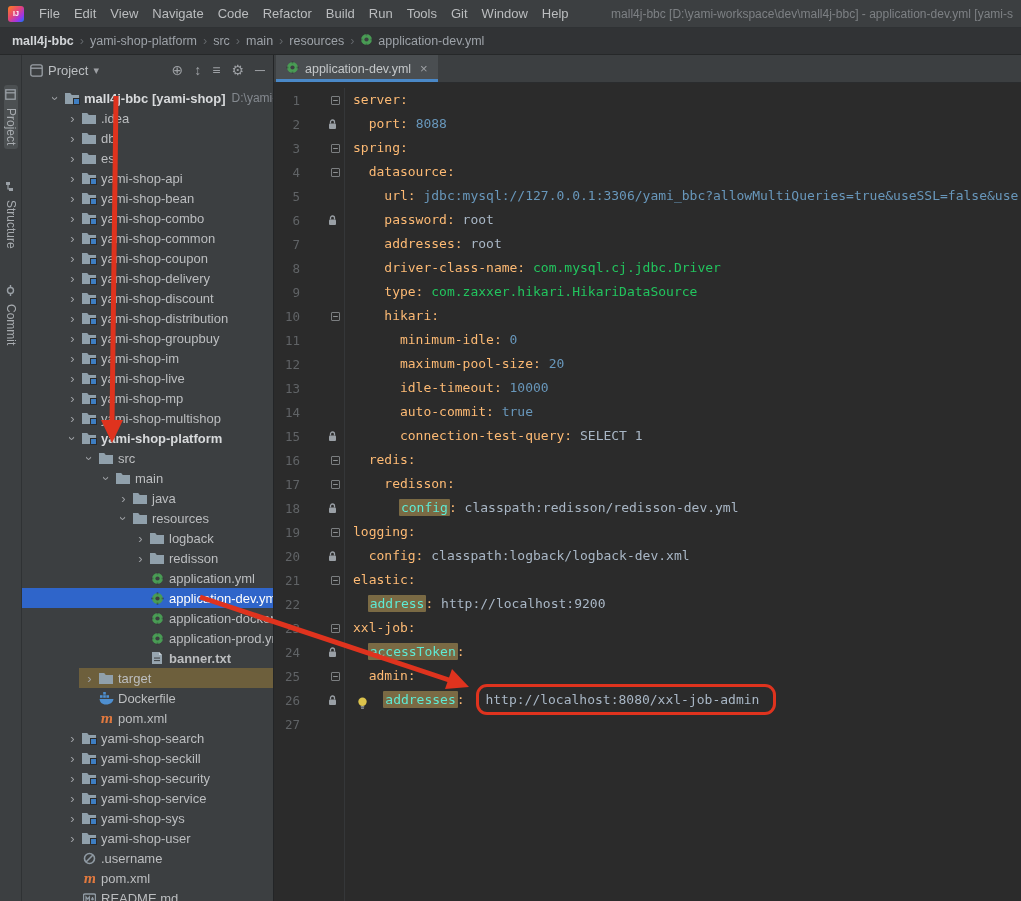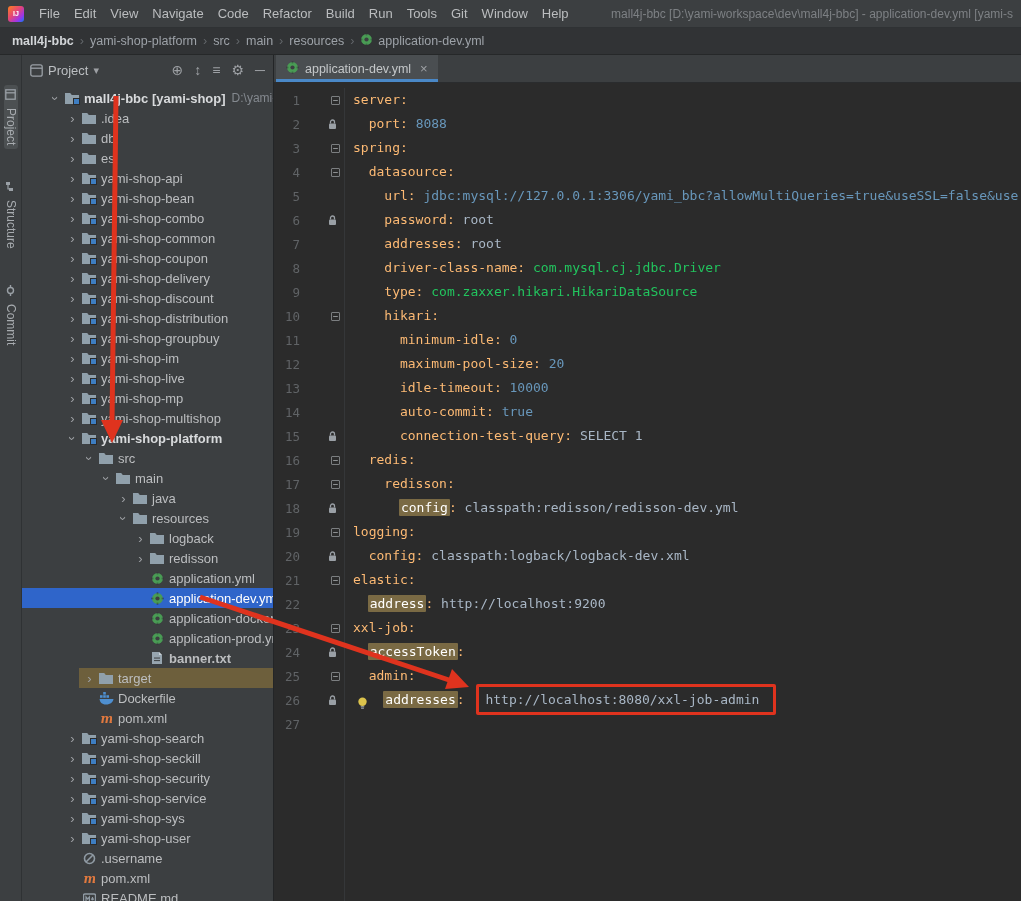--- a/index.html
+++ b/index.html
@@ -74,23 +74,23 @@
   .fold{width:9px;height:9px;border:1px solid #7b7e80;border-radius:1px;color:#aeb1b4;
     font-size:9px;line-height:7px;text-align:center}
   .code{flex:1;overflow:hidden;padding-left:8px}
   .cl{height:24px;line-height:24px;white-space:pre;position:relative;overflow:visible}
   .sk{color:#fdba74}
   .sp{color:#a9b7c6}
   .sv{color:#a9b7c6}
   .sn{color:#6897bb}
   .su{color:#6897bb}
   .sc{color:#22c55e}
-  .shk{background:#7a6a44;color:#ffffff;border-radius:1px;padding:1px 2px;margin:8px -1px}
+  .shk{background:#7a6a44;color:#5eead4;border-radius:1px;padding:1px 2px;margin:8px -1px}
   .sbox{display:inline-block;vertical-align:top;margin-top:-4px;margin-left:4px;height:31px;
-    line-height:25px;padding:0 14px 0 6px;border:3px solid #df331e;border-radius:2px;color:#a9b7c6}
+    line-height:25px;padding:0 14px 0 6px;border:3px solid #df331e;border-radius:11px;color:#a9b7c6}
   .bulb{position:absolute;left:4px;top:6px}
 
   .overlay{position:absolute;left:0;top:0;width:1021px;height:901px;pointer-events:none;z-index:50}
 </style>
 </head>
 <body>
 
 <div class="titlebar">
   <div class="logo">IJ</div>
   <nav class="menus">

